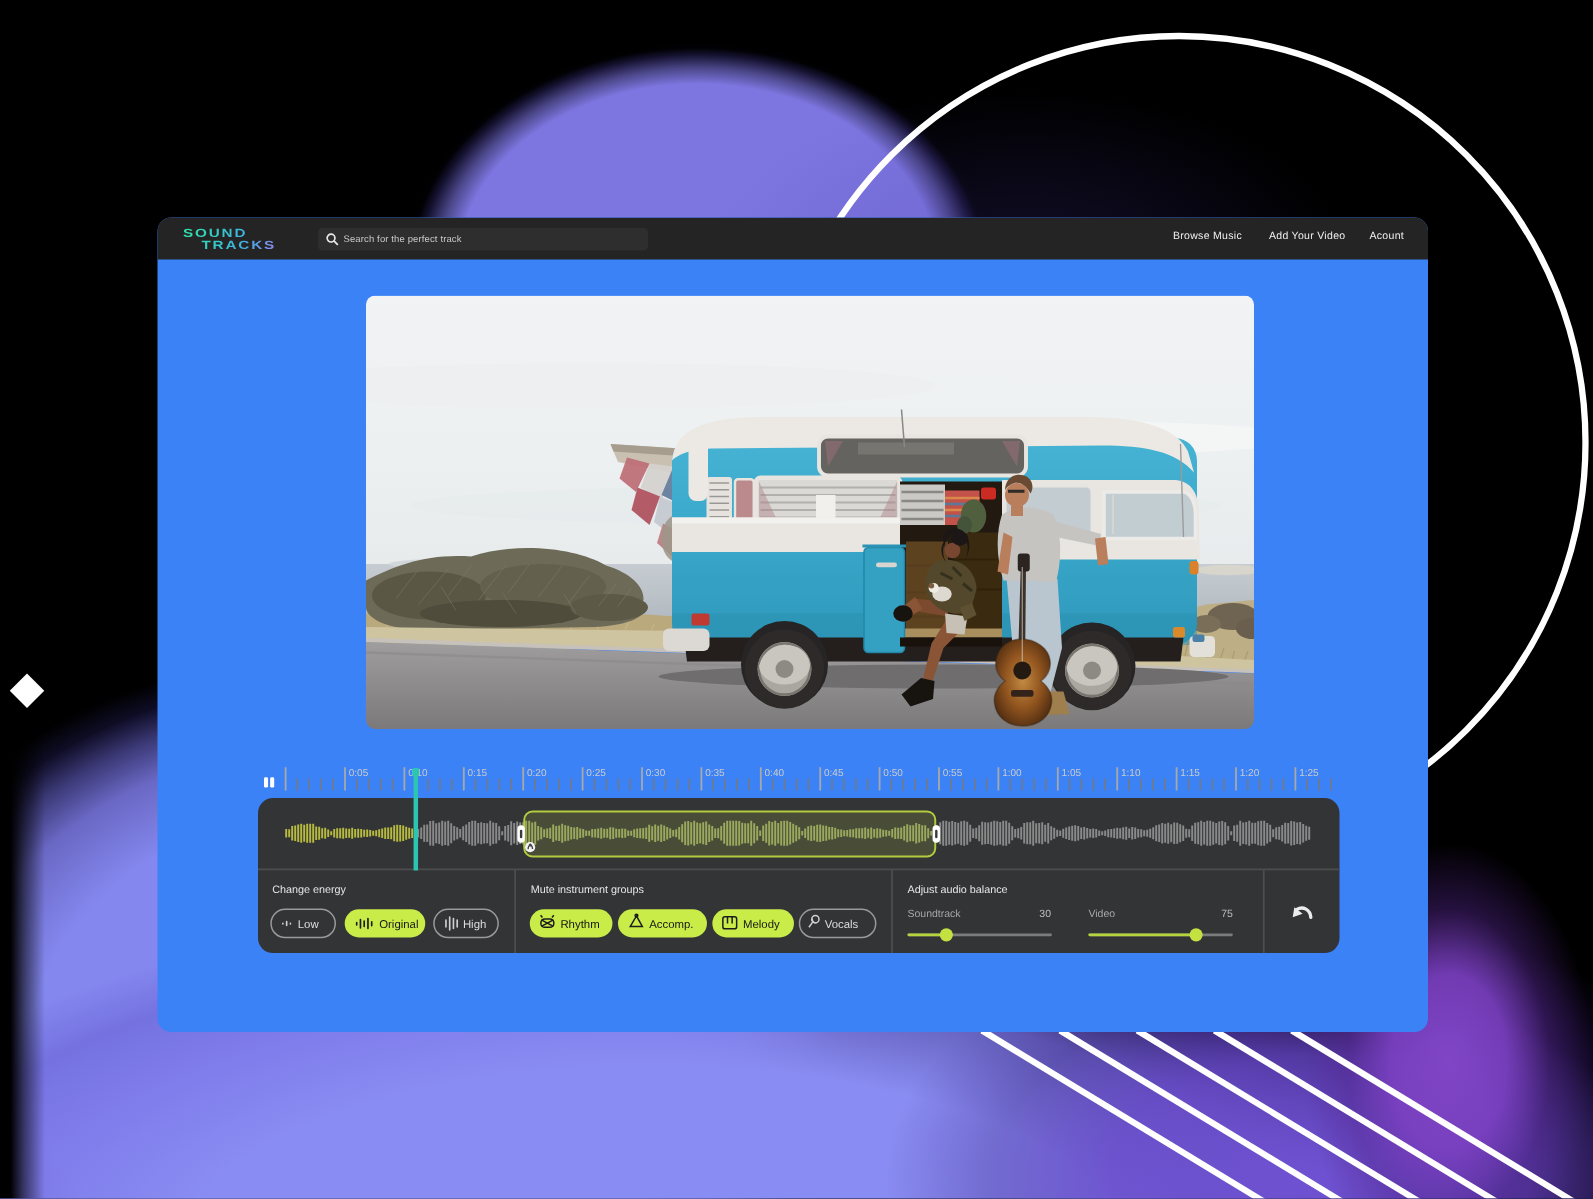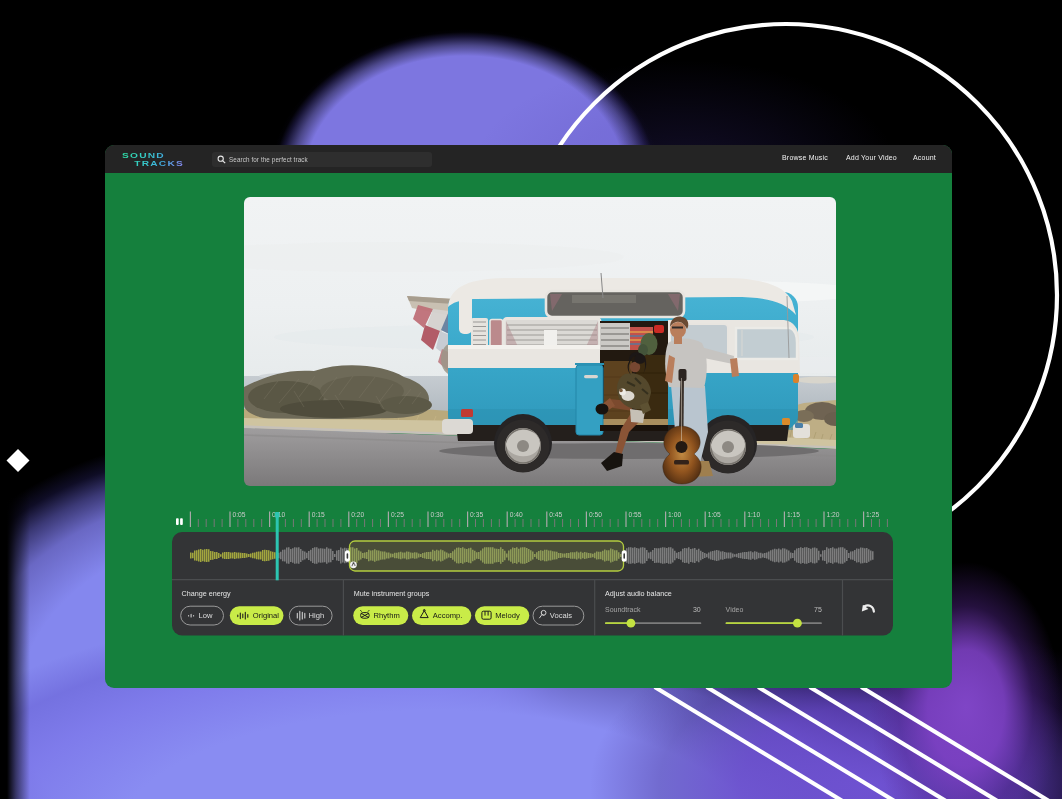--- a/index.html
+++ b/index.html
@@ -16,21 +16,21 @@
   #b2{left:-110px;top:435px;width:680px;height:540px;
       background:radial-gradient(closest-side,#8487ee 0%,#8487ee 62%,rgba(124,122,230,.85) 78%,rgba(108,104,215,.55) 87%,rgba(60,52,150,.25) 94%,rgba(0,0,0,0) 100%);}
   #b3{left:-150px;top:600px;width:1170px;height:490px;
       background:radial-gradient(closest-side,#898cf2 0%,#898cf2 55%,rgba(125,120,234,.8) 76%,rgba(95,84,205,.42) 89%,rgba(0,0,0,0) 100%);}
   #b4{left:590px;top:615px;width:580px;height:340px;
       background:radial-gradient(closest-side,rgba(112,82,212,.95) 0%,rgba(102,68,198,.75) 48%,rgba(60,30,128,.3) 76%,rgba(0,0,0,0) 100%);}
   #b5{left:870px;top:562px;width:192px;height:292px;
       background:radial-gradient(closest-side,#7f45c6 0%,rgba(124,64,194,.9) 40%,rgba(88,40,148,.42) 70%,rgba(0,0,0,0) 100%);}
 
   
-  #win{left:105px;top:145px;width:847px;height:543px;background:#15803d;
+  #win{left:105px;top:145px;width:847px;height:543px;background:#3b82f6;
        border-radius:9px;overflow:hidden;}
   #hdr{left:0;top:0;width:847px;height:28px;background:#242424;}
   #logo{left:17px;top:7px;font-size:7.9px;font-weight:700;line-height:7.4px;
         letter-spacing:0.95px;transform:scaleX(1.29);transform-origin:left top;
         background:linear-gradient(105deg,#2ee2a6 0%,#37c9c9 38%,#41aee3 66%,#8f86f2 100%);
         -webkit-background-clip:text;background-clip:text;color:transparent;}
   #logo .l2{display:block;margin-left:9.5px;margin-top:0.6px;}
   #search{left:107px;top:6.5px;width:220px;height:15px;background:#2e2e2e;border-radius:3px;}
   #search svg{position:absolute;left:5px;top:3.5px;}
   #search span{position:absolute;left:17px;top:4.6px;font-size:6.3px;color:#c9c9c9;letter-spacing:.1px;}

